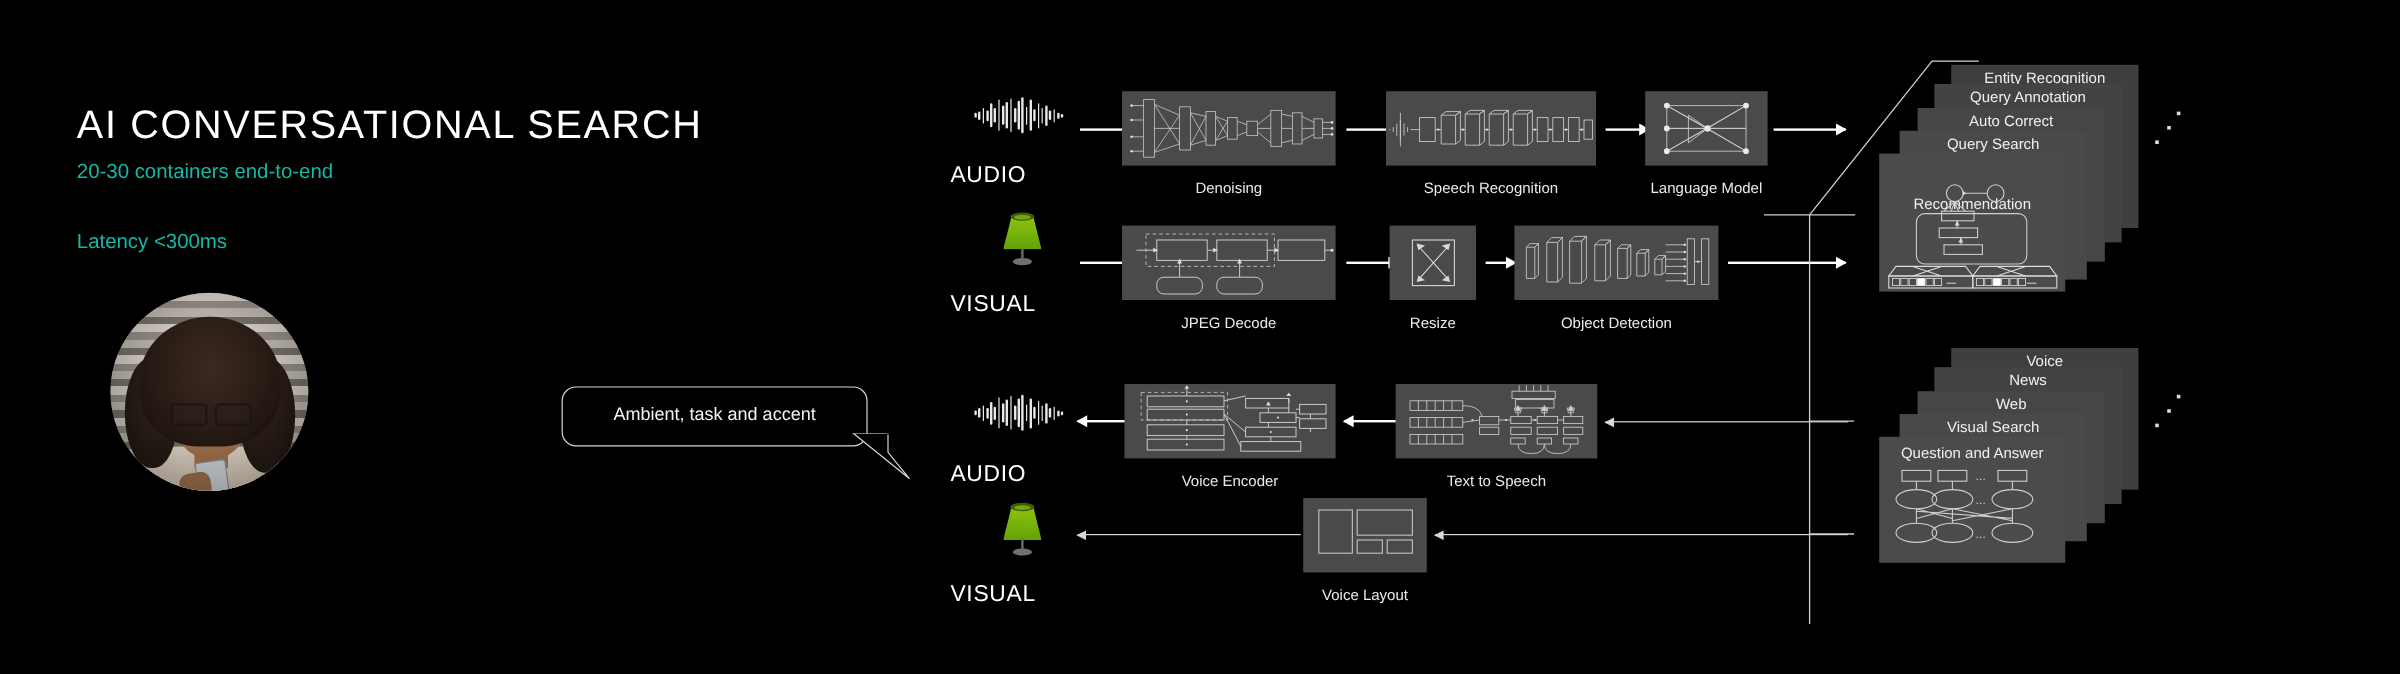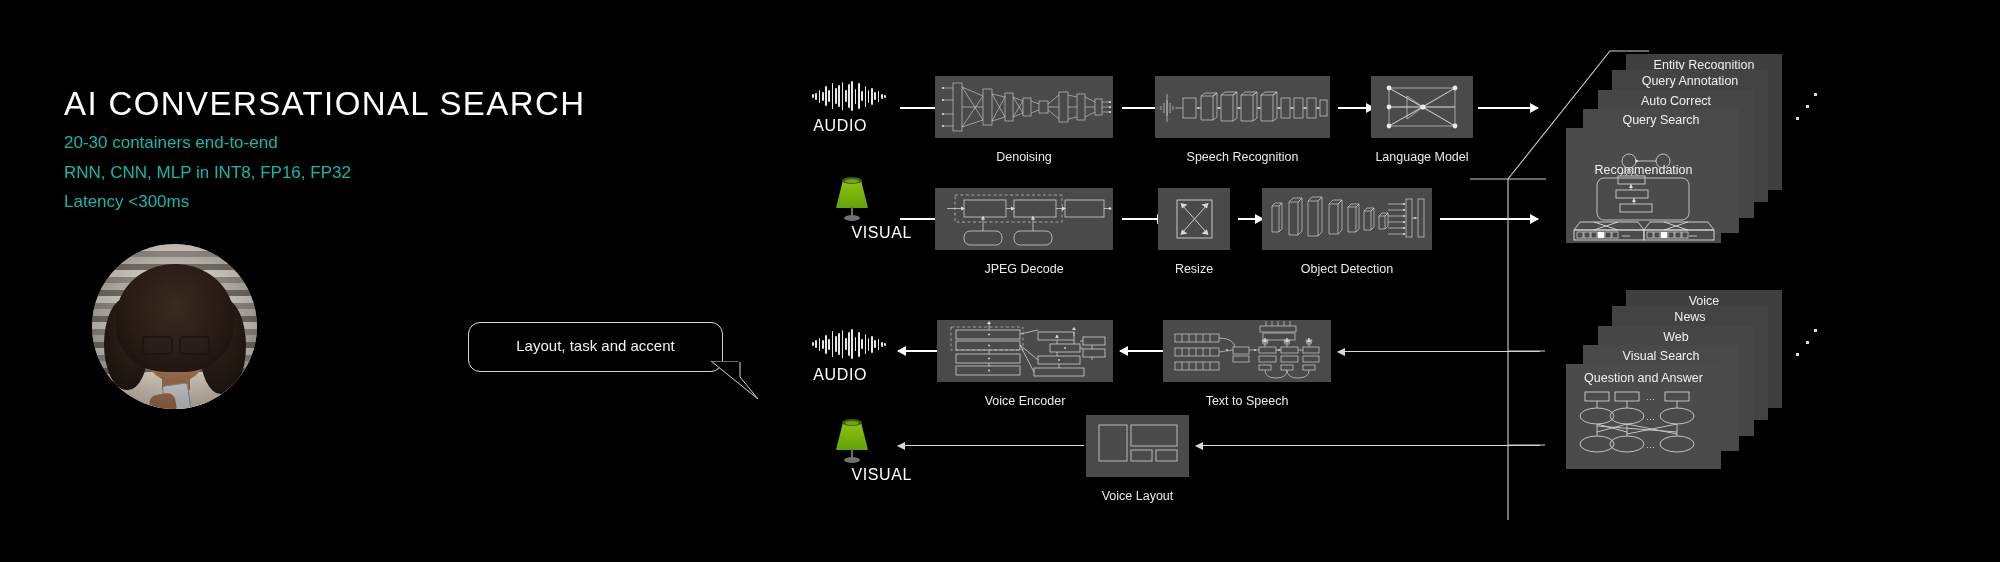--- a/index.html
+++ b/index.html
@@ -98,21 +98,21 @@
   #bubble-bot .tail svg{position:absolute;right:-44px;bottom:-30px;}
 
   
   .blk{
     position:absolute;background:#4a4a4a;
   }
   .blklabel{
     position:absolute;text-align:center;color:#eaeaea;font-size:12.5px;white-space:nowrap;
   }
   .iolabel{
-    position:absolute;text-align:right;color:#fff;font-size:16px;letter-spacing:.6px;white-space:nowrap;
+    position:absolute;text-align:left;color:#fff;font-size:19px;letter-spacing:.6px;white-space:nowrap;margin-top:19px;
   }
 
   
   .wave{position:absolute;display:flex;align-items:center;gap:1.6px;height:30px;}
   .wave i{display:block;width:1.7px;background:#e8e8e8;border-radius:1px;}
 
   
   .lamp{position:absolute;width:44px;height:46px;}
   .lamp .shade{
     position:absolute;left:6px;top:4px;width:32px;height:28px;
@@ -150,42 +150,41 @@
   .dots i{position:absolute;width:3px;height:3px;background:#dcdcdc;display:block;}
   svg.lines{position:absolute;left:0;top:0;overflow:visible;}
 </style>
 </head>
 <body>
 
 <div class="stage">
 
   <div class="abs" id="title">AI CONVERSATIONAL SEARCH</div>
   <div class="abs subline" id="sub0">20-30 containers end-to-end</div>
-  <div class="abs subline" id="sub1">RNN, CNN, MLP in INT8, FP16, FP32</div>
   <div class="abs subline" id="sub2">Latency &lt;300ms</div>
 
   <div class="abs" id="avatar">
     <div class="photo">
       <div class="ph-wall"></div>
       <div class="ph-body"></div>
       <div class="ph-neck"></div>
       <div class="ph-hair2"></div>
       <div class="ph-hair3"></div>
       <div class="ph-face"></div>
       <div class="ph-hair"></div>
       <div class="ph-glass"></div>
       <div class="ph-phone"></div>
       <div class="ph-hand"></div>
       <div class="ph-vig"></div>
     </div>
   </div>
 
 
   <div class="abs" id="bubble-bot">
-    <div class="txt">Layout, task and accent</div>
+    <div class="txt">Ambient, task and accent</div>
     <div class="tail">
       <svg width="60" height="40" viewBox="0 0 60 40">
         <path d="M5 0 L52 38 L34 16 L34 0 Z" fill="#000" stroke="#d6d6d6" stroke-width="1"></path>
         <path d="M34 0 L34 1" stroke="#000" stroke-width="3"></path>
       </svg>
     </div>
   </div>
 
   <div class="wave" style="left:812px;top:81px;">
     <i style="height:4px"></i>

